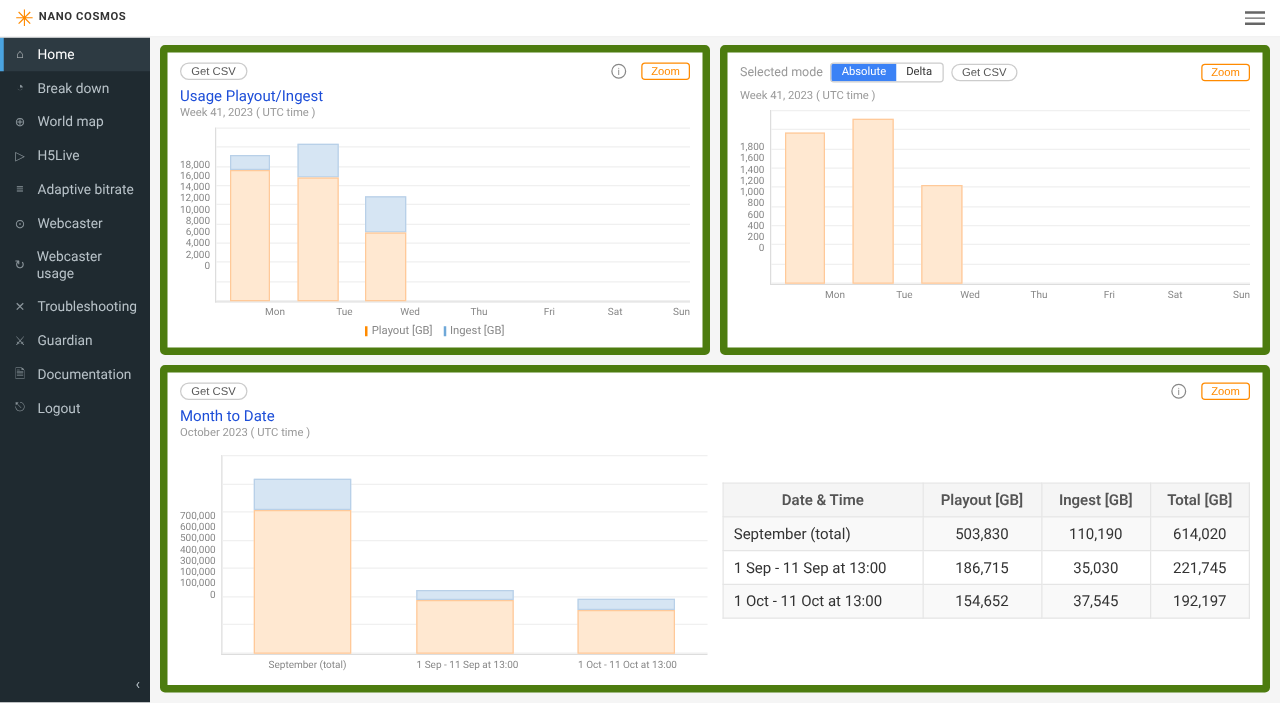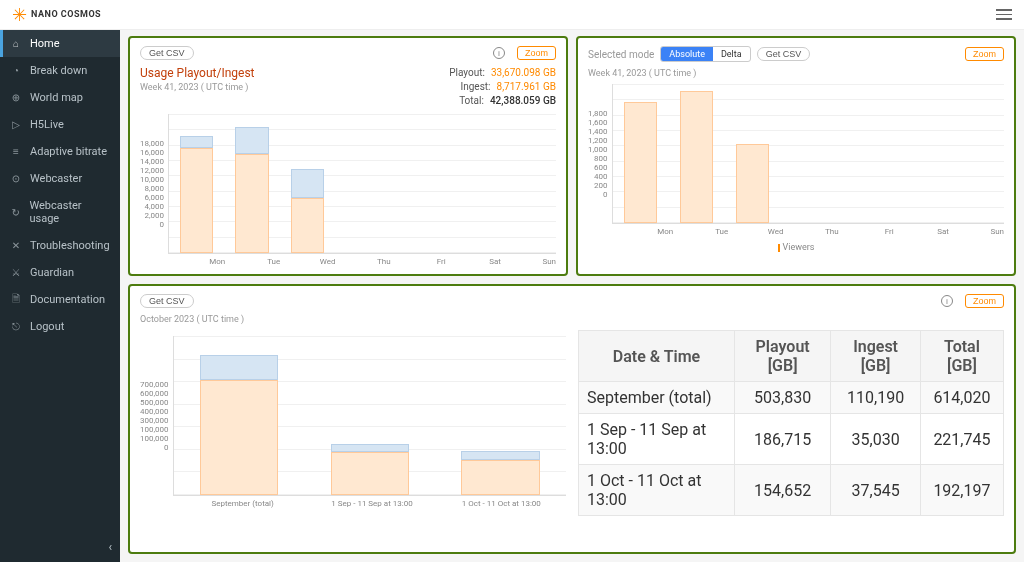--- a/index.html
+++ b/index.html
@@ -11,31 +11,31 @@
 .logo-text { font-size: 9px; font-weight: 700; letter-spacing: 0.5px; line-height: 9px; }
 .hamburger { margin-left: auto; cursor: pointer; display: flex; flex-direction: column; gap: 3px; }
 .hamburger span { width: 16px; height: 1.5px; background: #666; }
 .sidebar { width: 120px; background: #1f2a30; color: #b8c2c8; padding-top: 30px; display: flex; flex-direction: column; position: relative; }
 .sidebar-item { display: flex; align-items: center; gap: 8px; padding: 7px 10px; font-size: 11px; cursor: pointer; }
 .sidebar-item.active { background: #2d3a42; color: #fff; border-left: 3px solid #4aa3df; padding-left: 7px; }
 .sidebar-icon { width: 12px; height: 12px; display: inline-flex; align-items: center; justify-content: center; opacity: 0.7; font-size: 10px; }
 .sidebar-collapse { position: absolute; bottom: 8px; right: 8px; color: #b8c2c8; cursor: pointer; }
 .main { flex: 1; padding: 36px 8px 8px 8px; overflow: auto; display: flex; flex-direction: column; gap: 8px; }
 .row { display: flex; gap: 8px; }
-.card { background: #fff; border: 2px solid #4d7c0f; border-radius: 4px; padding: 8px 10px; flex: 1; }
+.card { background: #fff; border: 6px solid #4d7c0f; border-radius: 4px; padding: 8px 10px; flex: 1; }
 .card-header { display: flex; align-items: center; gap: 6px; margin-bottom: 6px; }
 .csv-btn { border: 1px solid #ccc; background: #fff; border-radius: 10px; padding: 1px 8px; font-size: 9px; cursor: pointer; color: #555; }
 .zoom-btn { border: 1px solid #ff8a00; color: #ff8a00; background: #fff; border-radius: 3px; padding: 1px 7px; font-size: 9px; cursor: pointer; margin-left: auto; }
 .info-icon { width: 12px; height: 12px; border: 1px solid #888; border-radius: 50%; display: inline-flex; align-items: center; justify-content: center; font-size: 8px; color: #888; margin-left: auto; }
 .mode-label { font-size: 10px; color: #999; }
 .mode-toggle { display: flex; border: 1px solid #ccc; border-radius: 3px; overflow: hidden; font-size: 9px; }
 .mode-toggle span { padding: 2px 8px; cursor: pointer; }
 .mode-toggle .active { background: #3b82f6; color: #fff; }
 .card-title-row { display: flex; justify-content: space-between; align-items: flex-start; }
-.card-title { font-size: 12px; color: #c2410c; font-weight: 400; }
+.card-title { font-size: 12px; color: #1d4ed8; font-weight: 400; }
 .card-subtitle { font-size: 9px; color: #999; margin-top: 2px; }
 .stats { text-align: right; font-size: 10px; line-height: 14px; }
 .stats .label { color: #555; margin-right: 6px; }
 .stats .val-playout { color: #ff8a00; }
 .stats .val-ingest { color: #ff8a00; }
 .stats .val-total { color: #333; font-weight: 500; }
 .chart-area { display: flex; margin-top: 6px; }
 .y-axis { display: flex; flex-direction: column; justify-content: center; font-size: 8px; color: #888; text-align: right; padding-right: 4px; }
 .plot { flex: 1; border-left: 1px solid #ddd; border-bottom: 1px solid #ddd; display: flex; align-items: flex-end; position: relative; }
 .plot-grid { position: absolute; left: 0; right: 0; top: 0; bottom: 0; display: flex; flex-direction: column; justify-content: space-between; }
@@ -49,21 +49,21 @@
 .x-axis { display: flex; margin-left: 30px; }
 .x-axis span { flex: 1; text-align: right; font-size: 8px; color: #888; padding-top: 3px; }
 .legend { text-align: center; font-size: 9px; color: #888; margin-top: 6px; }
 .legend .sw { display: inline-block; width: 2px; height: 8px; margin-right: 3px; vertical-align: middle; }
 .sw-playout { background: #ff8a00; }
 .sw-ingest { background: #6fa8d8; }
 .sw-viewers { background: #ff8a00; }
 .mtd-row { display: flex; gap: 12px; margin-top: 6px; }
 .mtd-chart { flex: 1; }
 .mtd-table { flex: 1; }
-table { width: 100%; border-collapse: collapse; font-size: 16px; }
+table { width: 100%; border-collapse: collapse; font-size: 12px; margin-top: 28px; }
 th, td { border: 1px solid #e5e5e5; padding: 6px 8px; text-align: center; }
 th { background: #f5f5f5; font-weight: 600; color: #555; }
 tbody tr:nth-child(1) td { background: #f9f9f9; }
 tbody tr:nth-child(3) td { background: #f9f9f9; }
 tbody td:first-child { text-align: left; }
 .x-axis-mtd { display: flex; margin-left: 38px; }
 .x-axis-mtd span { flex: 1; text-align: center; font-size: 8px; color: #888; padding-top: 3px; }
 </style>
 </head>
 <body>
@@ -135,25 +135,20 @@
       <div class="card">
         <div class="card-header">
           <button class="csv-btn">Get CSV</button>
           <span class="info-icon">i</span>
           <button class="zoom-btn" style="margin-left:6px;">Zoom</button>
         </div>
         <div class="card-title-row">
           <div>
             <div class="card-title">Usage Playout/Ingest</div>
             <div class="card-subtitle">Week 41, 2023   ( UTC time )</div>
-          </div>
-          <div class="stats">
-            <div><span class="label">Playout:</span><span class="val-playout">33,670.098 GB</span></div>
-            <div><span class="label">Ingest:</span><span class="val-ingest">8,717.961 GB</span></div>
-            <div><span class="label">Total:</span><span class="val-total">42,388.059 GB</span></div>
           </div>
         </div>
         <div class="chart-area">
           <div class="y-axis" id="usage-yaxis" style="height:140px;">
               <span>18,000</span>
               <span>16,000</span>
               <span>14,000</span>
               <span>12,000</span>
               <span>10,000</span>
               <span>8,000</span>
@@ -211,20 +206,25 @@
         </div>
         <div class="x-axis" id="usage-xaxis">
             <span>Mon</span>
             <span>Tue</span>
             <span>Wed</span>
             <span>Thu</span>
             <span>Fri</span>
             <span>Sat</span>
             <span>Sun</span>
           </div>
+        <div class="legend">
+          <span class="sw sw-playout"></span><span>Playout [GB]</span>
+          &nbsp;&nbsp;
+          <span class="sw sw-ingest"></span><span>Ingest [GB]</span>
+        </div>
       </div>
 
       <div class="card">
         <div class="card-header">
           <span class="mode-label">Selected mode</span>
           <div class="mode-toggle">
             <span class="active">Absolute</span>
             <span>Delta</span>
           </div>
           <button class="csv-btn">Get CSV</button>
@@ -278,33 +278,31 @@
         </div>
         <div class="x-axis" id="viewers-xaxis">
             <span>Mon</span>
             <span>Tue</span>
             <span>Wed</span>
             <span>Thu</span>
             <span>Fri</span>
             <span>Sat</span>
             <span>Sun</span>
           </div>
-        <div class="legend">
-          <span class="sw sw-viewers"></span><span>Viewers</span>
-        </div>
       </div>
     </div>
 
     <div class="card">
       <div class="card-header">
         <button class="csv-btn">Get CSV</button>
         <span class="info-icon">i</span>
         <button class="zoom-btn" style="margin-left:6px;">Zoom</button>
       </div>
       <div>
+        <div class="card-title">Month to Date</div>
         <div class="card-subtitle">October 2023   ( UTC time )</div>
       </div>
       <div class="mtd-row">
         <div class="mtd-chart">
           <div class="chart-area">
             <div class="y-axis" id="mtd-yaxis" style="height:160px;">
                 <span>700,000</span>
                 <span>600,000</span>
                 <span>500,000</span>
                 <span>400,000</span>

